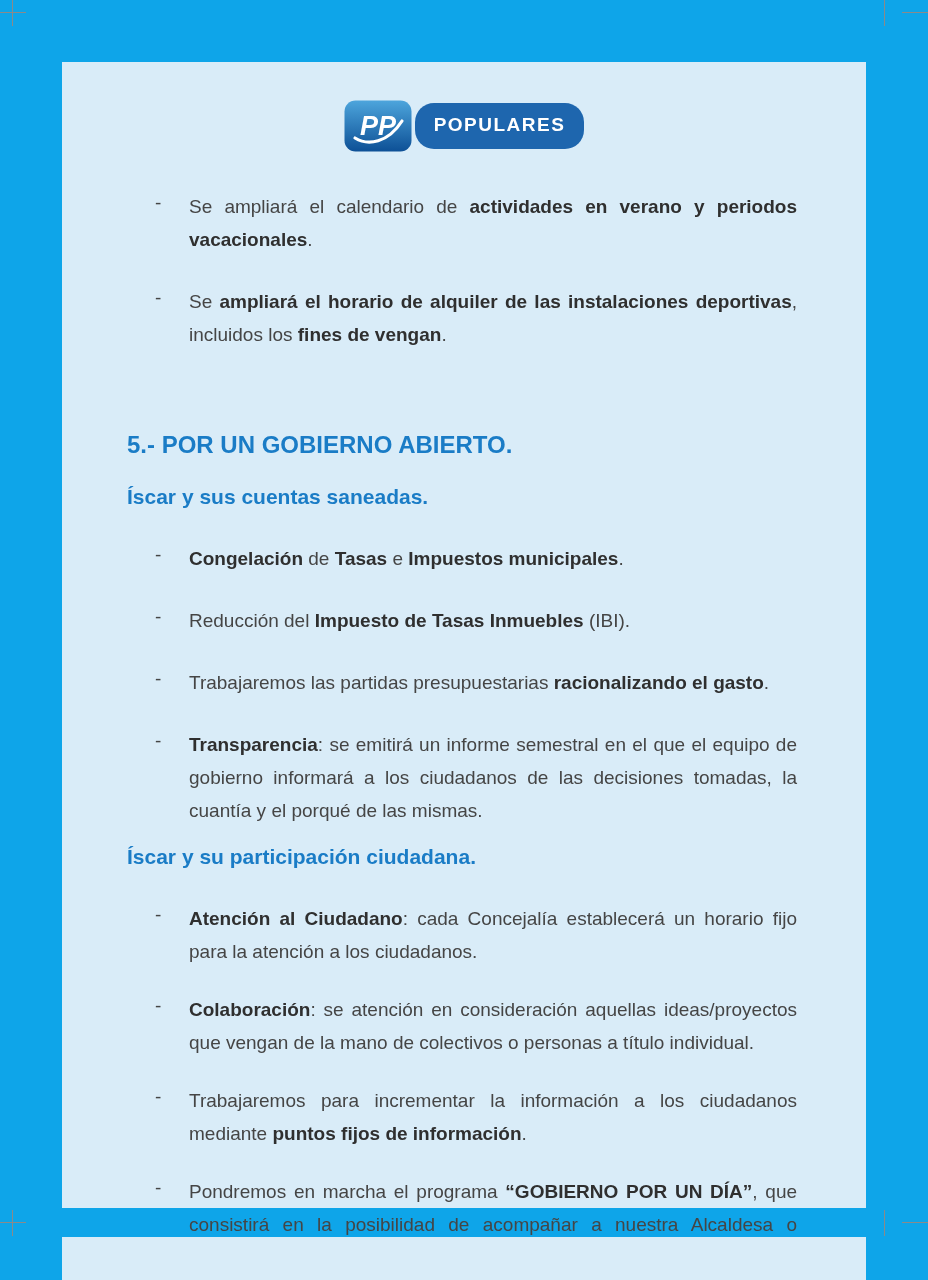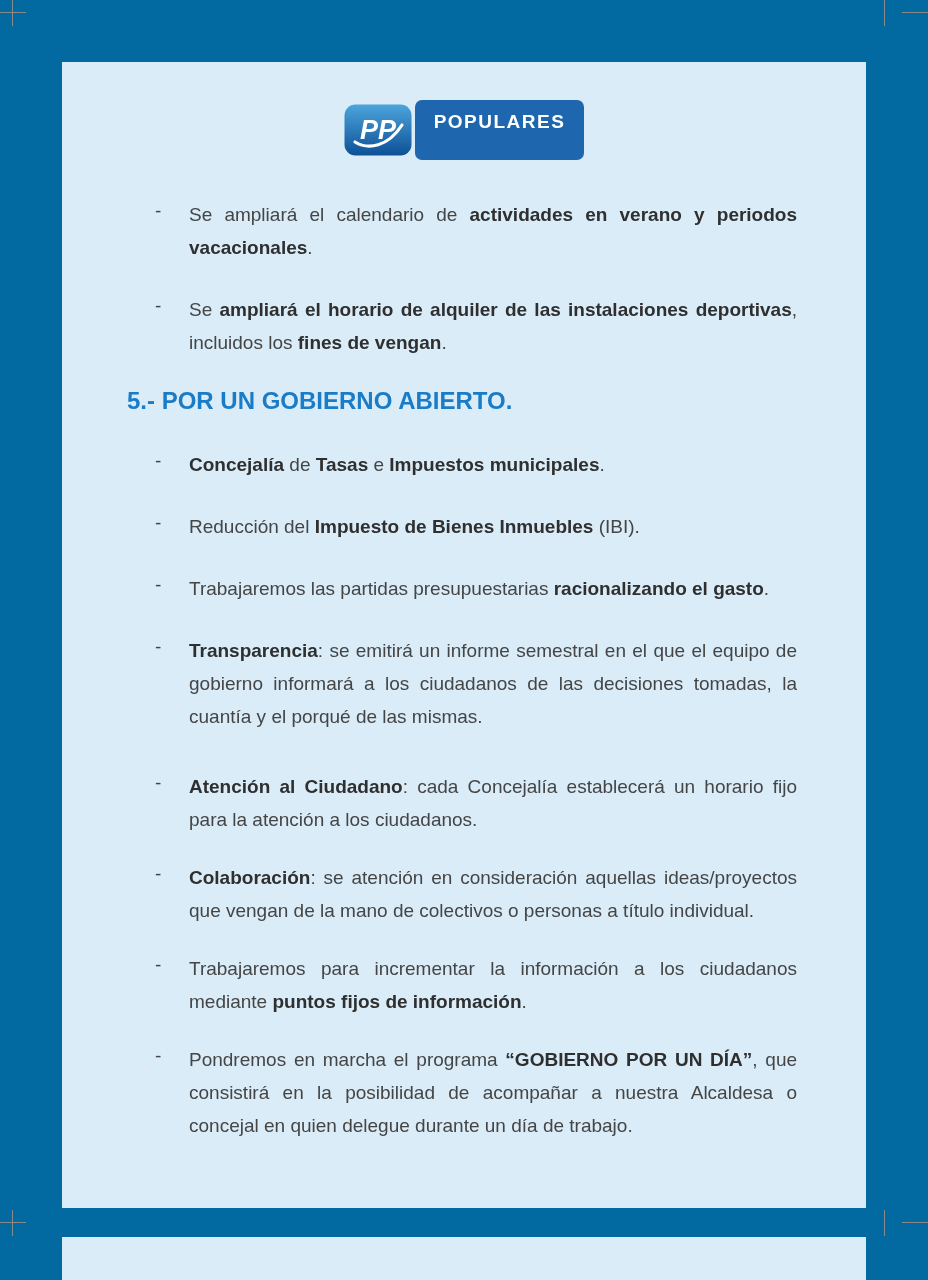--- a/index.html
+++ b/index.html
@@ -1,38 +1,38 @@
 <!DOCTYPE html>
 <html style="--sheet-bg: #d9ecf8; --heading: #1a7cc6; --body-text: #454545; --bold-text: #2f2f2f; --logo-pill: #1e66ae; --logo-box-top: #4da5dc; --logo-box-bottom: #0d5096; --crop-mark: #8a8a8a;"><head>
 <meta charset="utf-8">
 <style>
   html,body{margin:0;padding:0;background:#fff;}
-  .canvas{position:relative;width:928px;height:1280px;background:#0369a1;overflow:hidden;
+  .canvas{position:relative;width:928px;height:1280px;background:#0ea5e9;overflow:hidden;
           font-family:"Liberation Sans","DejaVu Sans",sans-serif;}
   .sheet{position:absolute;left:62px;top:62px;width:804px;height:1146px;
          background:var(--sheet-bg,#d9ecf8);padding:0 65px;box-sizing:border-box;}
   .sheet.next{top:1237px;height:43px;padding:0;}
   .crop{position:absolute;background:var(--crop-mark,#8a8a8a);}
   .crop.v{width:1px;}
   .crop.h{height:1px;}
 
   .logo{display:flex;justify-content:center;align-items:center;padding-top:38px;}
-  .pill{margin-left:3px;height:60px;line-height:44px;padding:0 19px;border-radius:7px;
+  .pill{margin-left:3px;height:46px;line-height:44px;padding:0 19px;border-radius:19px;
         background:var(--logo-pill,#1e66ae);color:#fff;font-size:19px;font-weight:600;letter-spacing:1.5px;}
 
   .list{display:flex;flex-direction:column;row-gap:21px;}
   .list.intro{margin-top:34px;}
   .list.sub{margin-top:29px;}
   .list.tight{row-gap:17px;}
   .bullet{display:flex;}
   .dash{flex:0 0 30px;margin-left:28px;color:var(--body-text,#454545);font-size:19px;line-height:33px;}
   .bullet-text{flex:1;margin:4px;text-align:justify;color:var(--body-text,#454545);font-size:19px;line-height:33px;}
   .bullet-text b{font-weight:700;color:var(--bold-text,#2f2f2f);}
 
-  .h1{margin:24px 0 0;color:var(--heading,#1a7cc6);font-size:24px;font-weight:700;line-height:28px;}
+  .h1{margin:76px 0 0;color:var(--heading,#1a7cc6);font-size:24px;font-weight:700;line-height:28px;}
   .h2{margin:26px 0 0;color:var(--heading,#1a7cc6);font-size:21px;font-weight:700;line-height:24px;}
   .h2.second{margin-top:14px;}
 </style>
 </head>
 <body>
 
 <div class="canvas">
 
   <div class="crop v" style="left:12px;top:0;height:26px"></div>
   <div class="crop v" style="left:884px;top:0;height:26px"></div>
@@ -68,39 +68,41 @@
           <p class="bullet-text"><span>Se ampliará el calendario de </span><b>actividades en verano y periodos vacacionales</b><span>.</span></p>
         </div>
         <div class="bullet">
           <span class="dash">-</span>
           <p class="bullet-text"><span>Se </span><b>ampliará el horario de alquiler de las instalaciones deportivas</b><span>, incluidos los </span><b>fines de vengan</b><span>.</span></p>
         </div>
       </div>
 
     <h1 class="h1">5.- POR UN GOBIERNO ABIERTO.</h1>
 
+    <h2 class="h2">Íscar y sus cuentas saneadas.</h2>
     <div class="list sub">
         <div class="bullet">
           <span class="dash">-</span>
-          <p class="bullet-text"><b>Concejalía</b><span> de </span><b>Tasas</b><span> e </span><b>Impuestos municipales</b><span>.</span></p>
+          <p class="bullet-text"><b>Congelación</b><span> de </span><b>Tasas</b><span> e </span><b>Impuestos municipales</b><span>.</span></p>
         </div>
         <div class="bullet">
           <span class="dash">-</span>
-          <p class="bullet-text"><span>Reducción del </span><b>Impuesto de Bienes Inmuebles</b><span> (IBI).</span></p>
+          <p class="bullet-text"><span>Reducción del </span><b>Impuesto de Tasas Inmuebles</b><span> (IBI).</span></p>
         </div>
         <div class="bullet">
           <span class="dash">-</span>
           <p class="bullet-text"><span>Trabajaremos las partidas presupuestarias </span><b>racionalizando el gasto</b><span>.</span></p>
         </div>
         <div class="bullet">
           <span class="dash">-</span>
           <p class="bullet-text"><b>Transparencia</b><span>: se emitirá un informe semestral en el que el equipo de gobierno informará a los ciudadanos de las decisiones tomadas, la cuantía y el porqué de las mismas.</span></p>
         </div>
       </div>
 
+    <h2 class="h2 second">Íscar y su participación ciudadana.</h2>
     <div class="list sub tight">
         <div class="bullet">
           <span class="dash">-</span>
           <p class="bullet-text"><b>Atención al Ciudadano</b><span>: cada Concejalía establecerá un horario fijo para la atención a los ciudadanos.</span></p>
         </div>
         <div class="bullet">
           <span class="dash">-</span>
           <p class="bullet-text"><b>Colaboración</b><span>: se atención en consideración aquellas ideas/proyectos que vengan de la mano de colectivos o personas a título individual.</span></p>
         </div>
         <div class="bullet">

